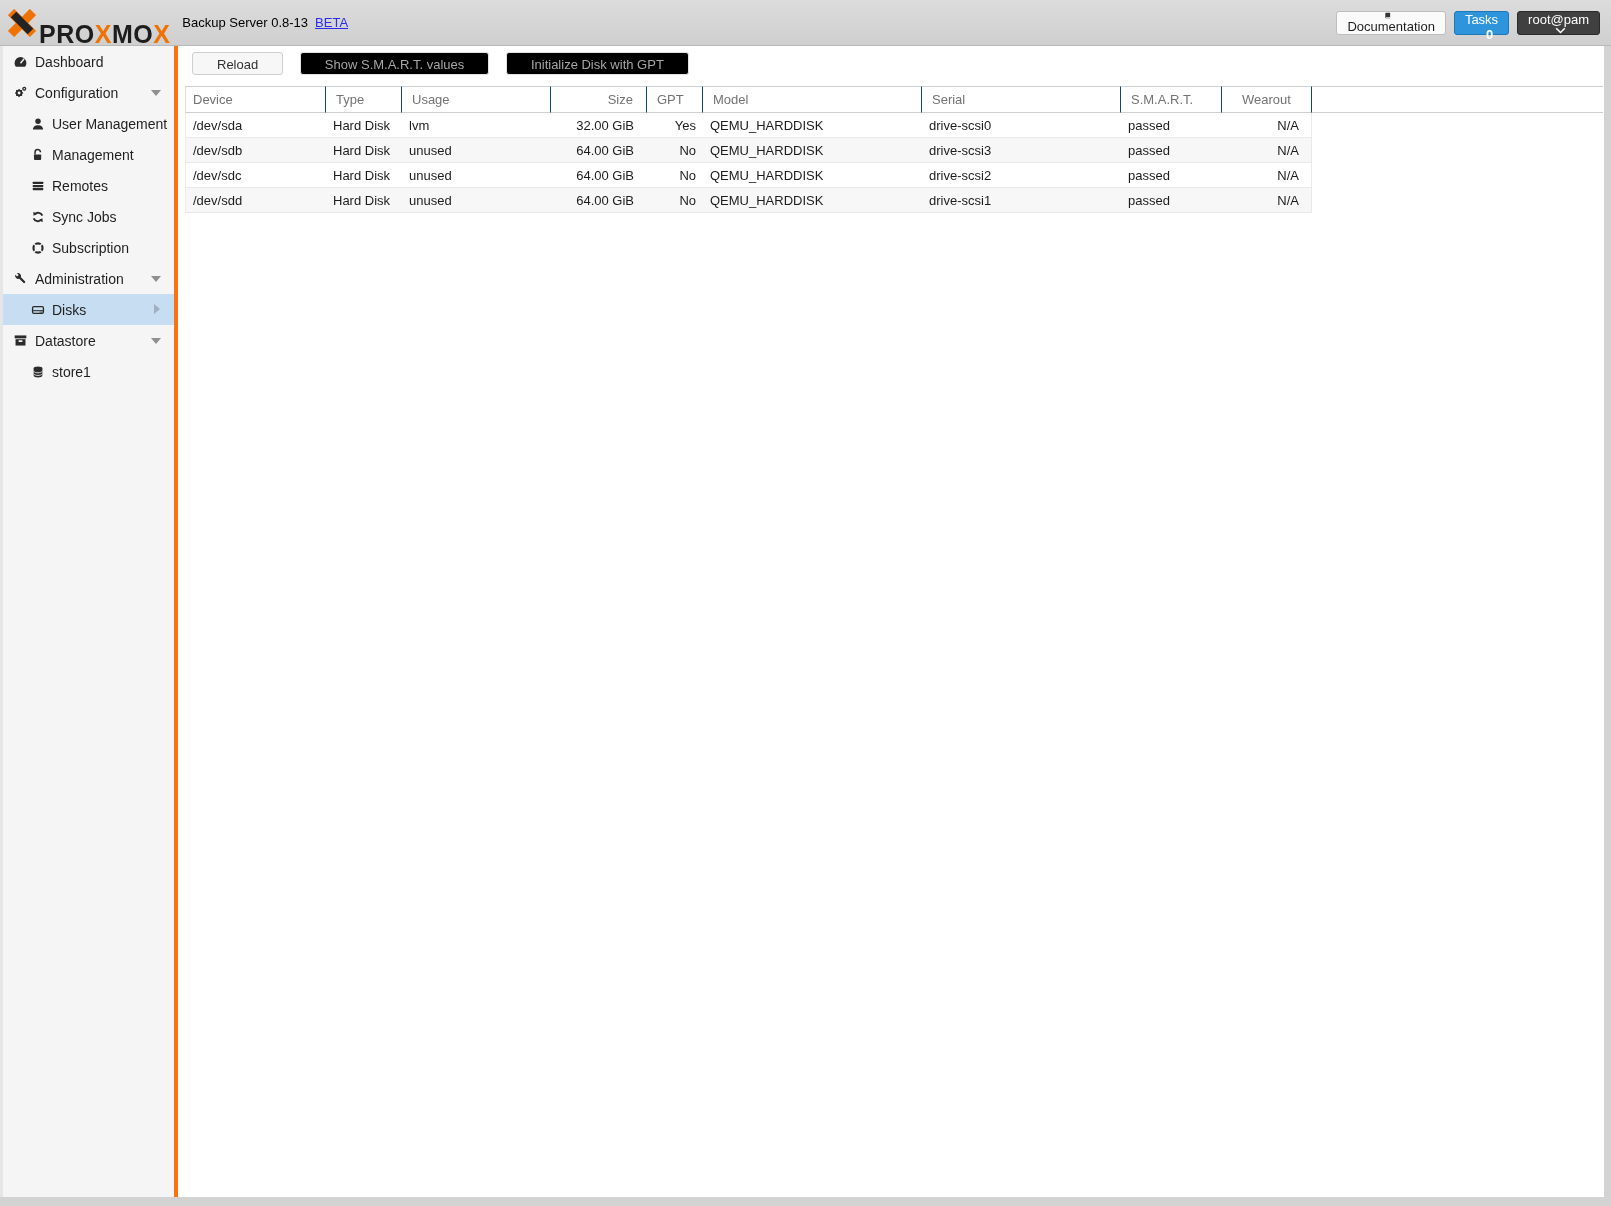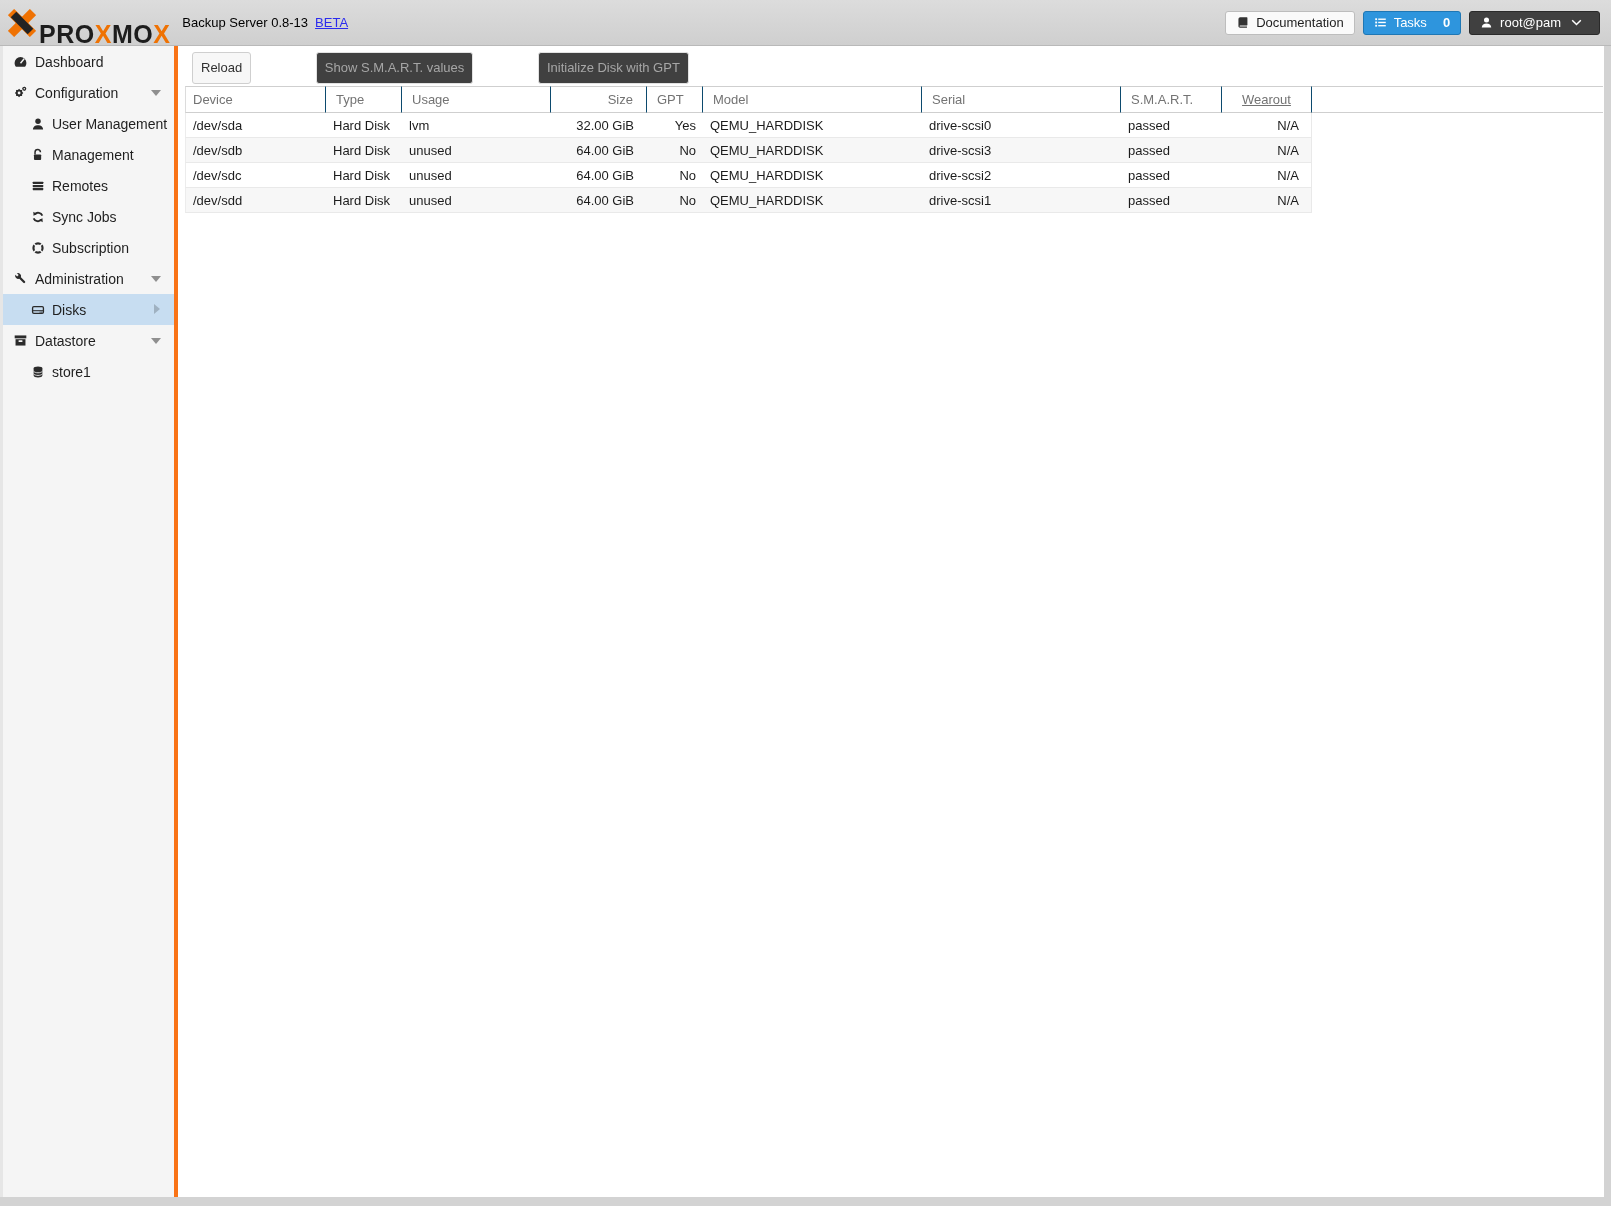--- a/index.html
+++ b/index.html
@@ -26,21 +26,21 @@
   .brand-x { display:block; }
   .wordmark { font-weight:800; font-size:25px; letter-spacing:0.5px; color:#1d1d1d; margin-left:3px;margin-top:23px; }
   .wordmark .accent { color:#ef7203; }
   .app-title { margin-left:12px; color:#000; }
   .beta-link { margin-left:7px; color:#2b2bee; text-decoration:underline; cursor:pointer; }
   .topbar-spacer { flex:1; }
 
   .hbtn {
     height:24px; display:inline-flex; align-items:center;
     border-radius:3px; padding:0 10px; margin-left:8px;
-    font-size:13px; cursor:pointer; border:1px solid transparent;
+    font-size:13px; cursor:pointer; border:1px solid transparent;flex-direction:column;
   }
   .hbtn svg { margin-right:7px; }
   .hbtn-doc { background:#fafafa; border-color:#bdbdbd; color:#1e1e1e; }
   .hbtn-tasks { background:#2e95dd; border-color:#1f77b4; color:#fff; }
   .hbtn-tasks .badge { font-weight:bold; margin-left:16px; }
   .hbtn-user { background:#404040; border-color:#2a2a2a; color:#fff; }
   .hbtn-user .caret { margin-left:10px; display:flex; }
 
   
   .main-row { display:flex; height:1151px; flex:0 0 1151px; }
@@ -71,27 +71,27 @@
     width:0; height:0;
     border-top:5px solid transparent; border-bottom:5px solid transparent;
     border-left:6px solid #9fb1c1;
   }
 
   .content { flex:1; background:#fff; margin-right:7px; overflow:hidden; }
 
   
   .toolbar { padding:6px 0 0 14px; height:38px; }
   .btn {
-    display:inline-block; height:32px; line-height:24px;
-    padding:0 8px; margin-right:13px;
+    display:inline-block; height:23px; line-height:24px;
+    padding:0 24px; margin-right:13px;
     border:1px solid #cfcfcf; border-radius:3px;
     background:#f7f7f7; color:#303030; font-size:13px; cursor:pointer;
     white-space:nowrap;
   }
-  .btn.disabled { background:#404040; border-color:#e2e2e2; color:#a6a6a6; cursor:default;margin-left:48px; }
+  .btn.disabled { background:#000000; border-color:#e2e2e2; color:#a6a6a6; cursor:default; }
 
   
   table.grid {
     border-collapse:separate; border-spacing:0; table-layout:fixed;
     width:1418px; margin-left:7px; margin-top:2px;
     font-size:13px;
   }
   .grid th {
     height:27px; padding:0 10px;
     font-weight:normal; color:#737373; text-align:left;
@@ -107,21 +107,21 @@
     border-bottom:1px solid #e9e9e9;
     color:#1c1c1c; white-space:nowrap; overflow:hidden;
     background:#fff;
   }
   .grid td:first-child { border-left:1px solid #ececec; }
   .grid tbody tr:nth-child(even) td { background:#f7f7f7; }
   .grid td.filler { background:#fff !important; border-bottom:none; border-left:none; }
   .grid td.col-wearout { border-right:1px solid #e9e9e9; }
   .ar { text-align:right !important; }
   .ar-pad { padding-right:13px !important; }
-  .ac { text-align:center !important;text-decoration:underline; }
+  .ac { text-align:center !important; }
   .grid td.cell-size { padding-right:13px; }
   .grid td.cell-gpt { padding-right:7px; }
   .grid td.cell-wearout { padding-right:12px; }
 </style>
 </head>
 <body>
 
 <div class="viewport">
 
   <div class="topbar">

